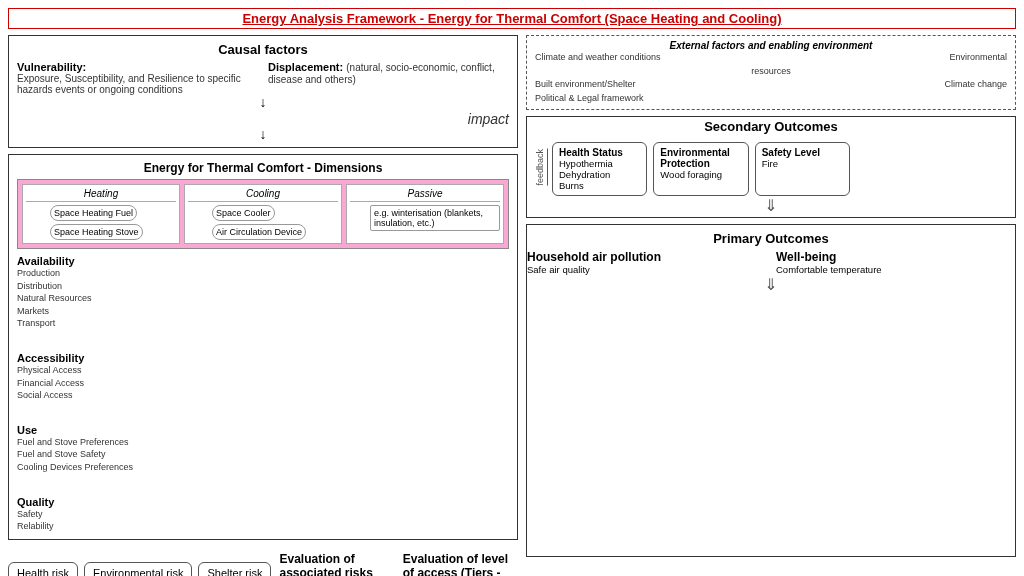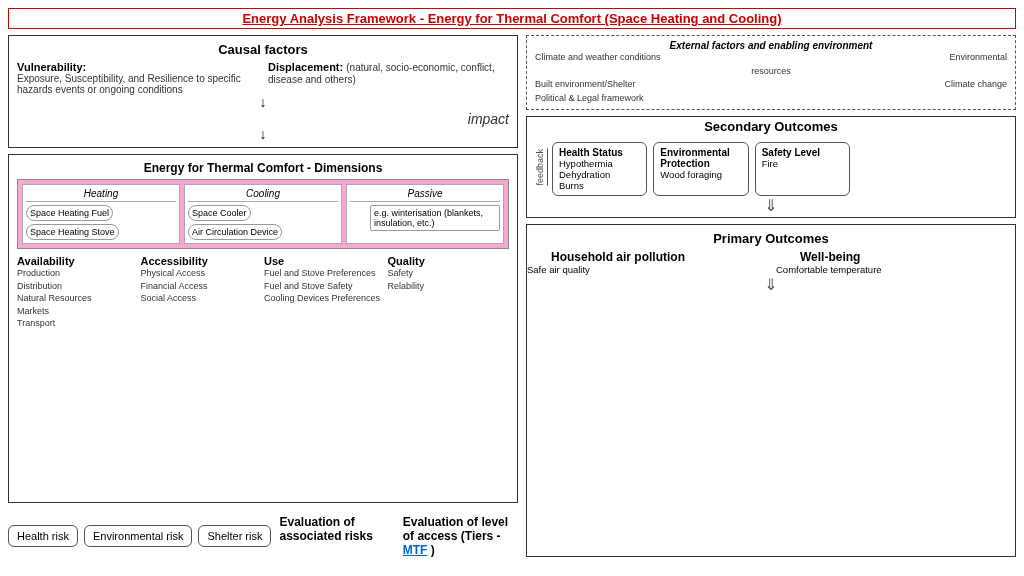--- a/index.html
+++ b/index.html
@@ -131,35 +131,36 @@
       flex-direction: row;
       gap: 3px;
       flex-wrap: wrap;
     }
     .dim-item {
       border: 1px solid #999;
       padding: 2px 3px;
       font-size: 9px;
       background: #fff;
       border-radius: 8px;
+      margin-left: 24px;
     }
     .dim-item-large {
       border: 1px solid #999;
       padding: 2px 3px;
       font-size: 9px;
       background: #fff;
       border-radius: 2px;
       width: 100%;
       margin-left: 20px;
     }
     
     .avail-row {
       display: flex;
-      flex-direction: row;
-      gap: 2px;
+      flex-direction: column;
+      gap: 22px;
       margin-top: 2px;
     }
     .avail-col {
       flex: 1;
     }
     .avail-col .avail-title {
       font-weight: bold;
       font-size: 11px;
     }
     .avail-col .avail-body {
@@ -255,21 +256,20 @@
       flex-direction: row;
       gap: 10px;
       margin-top: 4px;
     }
     .primary-item {
       flex: 1;
     }
     .primary-item .p-title {
       font-weight: bold;
       font-size: 12px;
-      margin-left: 24px;
     }
     .primary-item .p-sub {
       font-size: 9.5px;
     }
     
     .feedback-label {
       writing-mode: vertical-rl;
       transform: rotate(180deg);
       font-size: 9px;
       color: #555;

